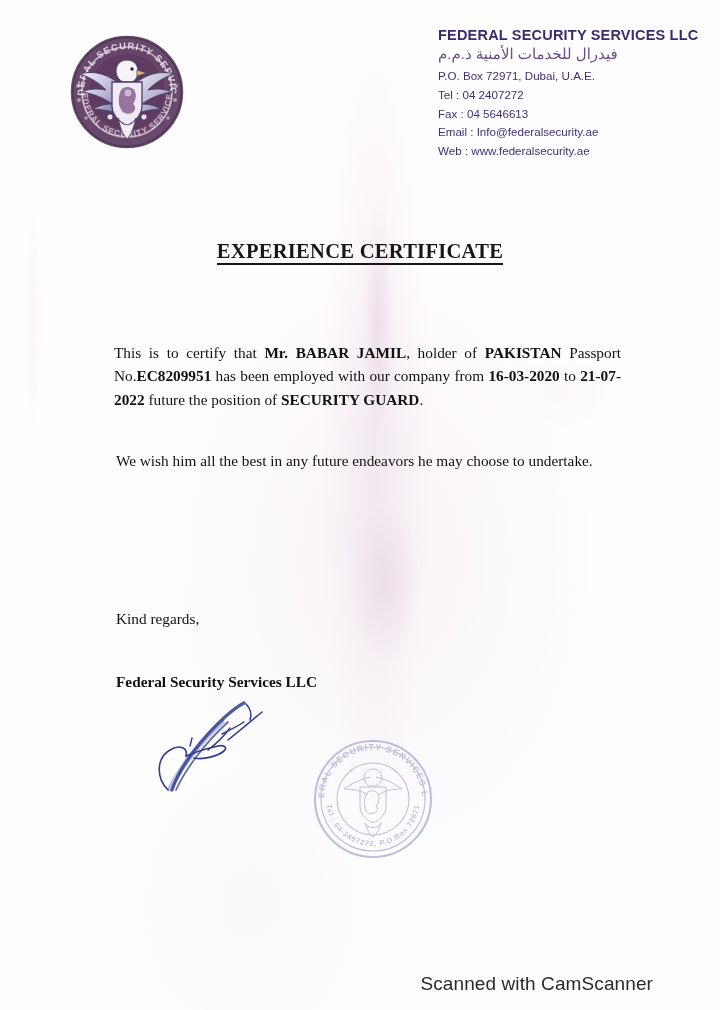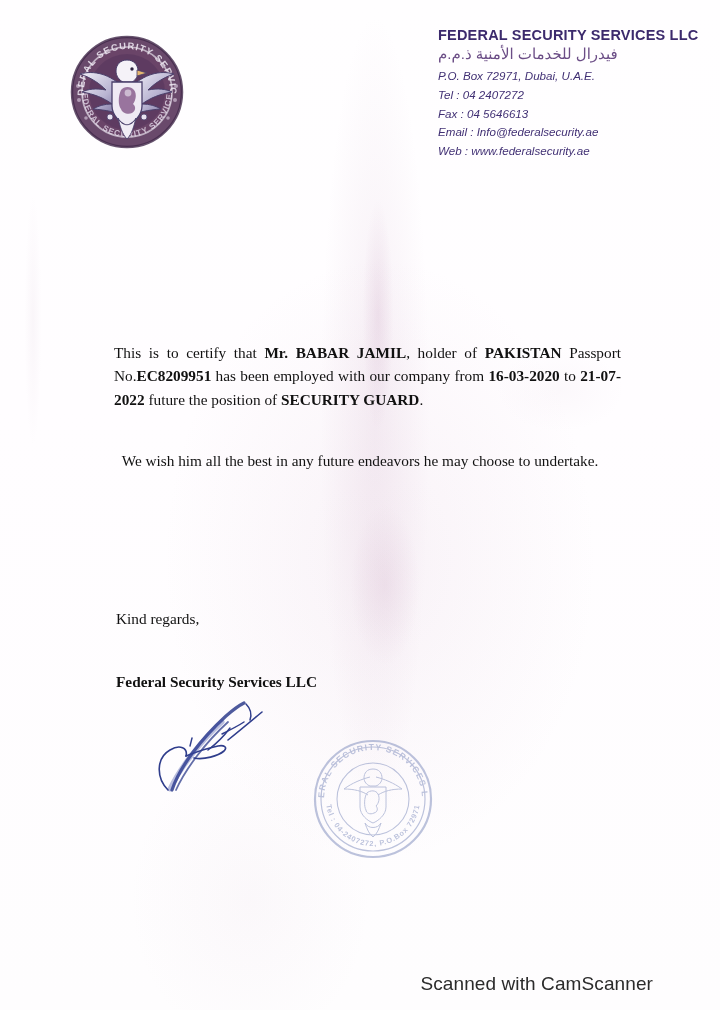--- a/index.html
+++ b/index.html
@@ -70,21 +70,21 @@
     direction: rtl;
     text-align: left;
     white-space: nowrap;
   }
   .contact-line {
     font-size: 11.6px;
     line-height: 1.62;
     color: #413074;
     white-space: nowrap;
   }
-  #contact-lines { margin-top: 3px; font-style: italic; }
+  #contact-lines { margin-top: 3px; }
 
   
   #doc-title {
     position: absolute;
     left: 0; right: 0; top: 240px;
     text-align: center;
     font-size: 20.5px;
     font-weight: bold;
     letter-spacing: 0.3px;
     color: #171717;
@@ -98,21 +98,21 @@
   .body-text {
     position: absolute;
     color: #111111;
     font-size: 15.3px;
     line-height: 1.52;
   }
   #para-certify {
     left: 114px; top: 341px; width: 507px;
     text-align: justify;
   }
-  #para-wish  { left: 100px; top: 449px; width: 520px; text-align: center; }
+  #para-wish  { left: 116px; top: 449px; width: 520px; }
   #para-issued{ left: 116px; top: 509px; width: 420px; }
   #para-regards { left: 116px; top: 607px; width: 300px; }
   #signatory {
     left: 116px; top: 670px; width: 360px;
     font-weight: bold;
     font-size: 15.3px;
   }
   b, .b { font-weight: bold; font-family: Liberation Serif, serif; }
   sup { font-size: 0.62em; vertical-align: super; }
 
@@ -219,20 +219,23 @@
       <div id="contact-lines">
         <div class="contact-line">P.O. Box 72971, Dubai, U.A.E.</div>
         <div class="contact-line">Tel : 04 2407272</div>
         <div class="contact-line">Fax : 04 5646613</div>
         <div class="contact-line">Email : Info@federalsecurity.ae</div>
         <div class="contact-line">Web : www.federalsecurity.ae</div>
       </div>
     </div>
   </div>
 
+  <div id="doc-title">
+    <span>EXPERIENCE CERTIFICATE</span>
+  </div>
 
   <div class="body-text" id="para-certify"><span>This is to certify that </span><b>Mr. BABAR JAMIL</b><span>, holder of </span><b>PAKISTAN</b><span> Passport No.</span><b>EC8209951</b><span> has been employed with our company from </span><b>16-03-2020</b><span> to </span><b>21-07-2022</b><span> future the position of </span><b>SECURITY GUARD</b><span>.</span></div>
 
   <div class="body-text" id="para-wish">We wish him all the best in any future endeavors he may choose to undertake.</div>
 
 
   <div class="body-text" id="para-regards">Kind regards,</div>
 
   <div class="body-text" id="signatory">Federal Security Services LLC</div>
 

